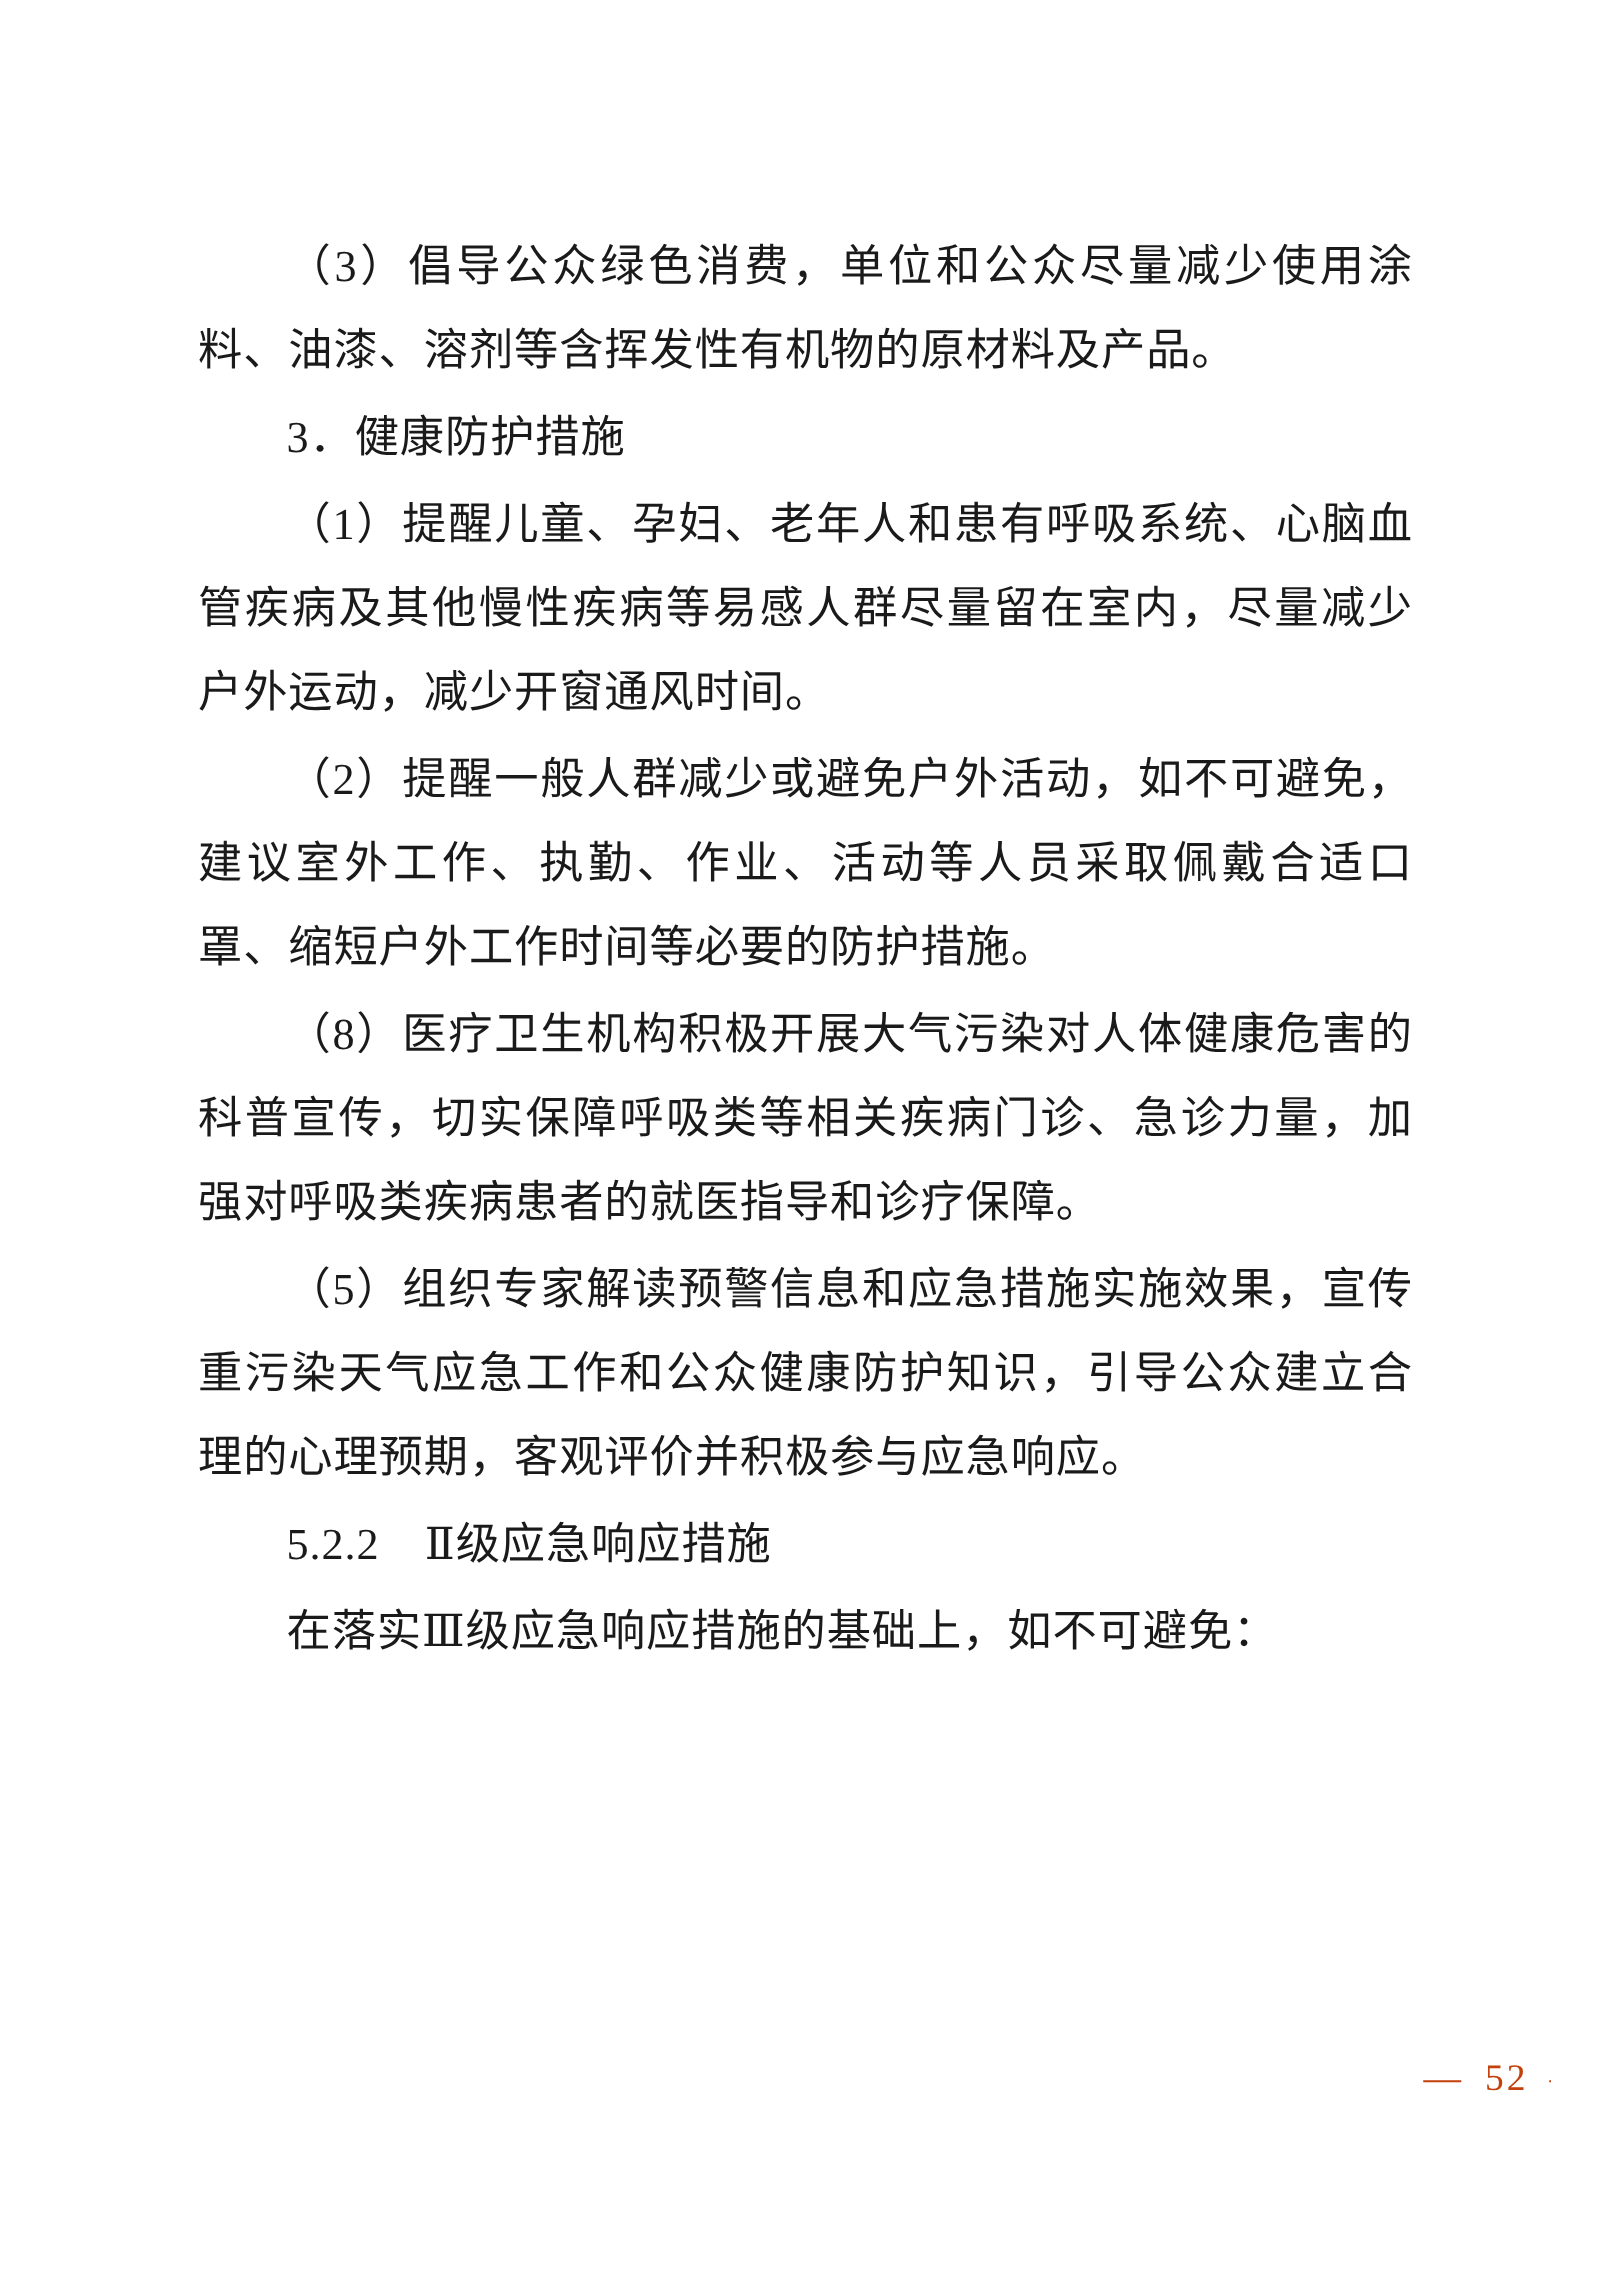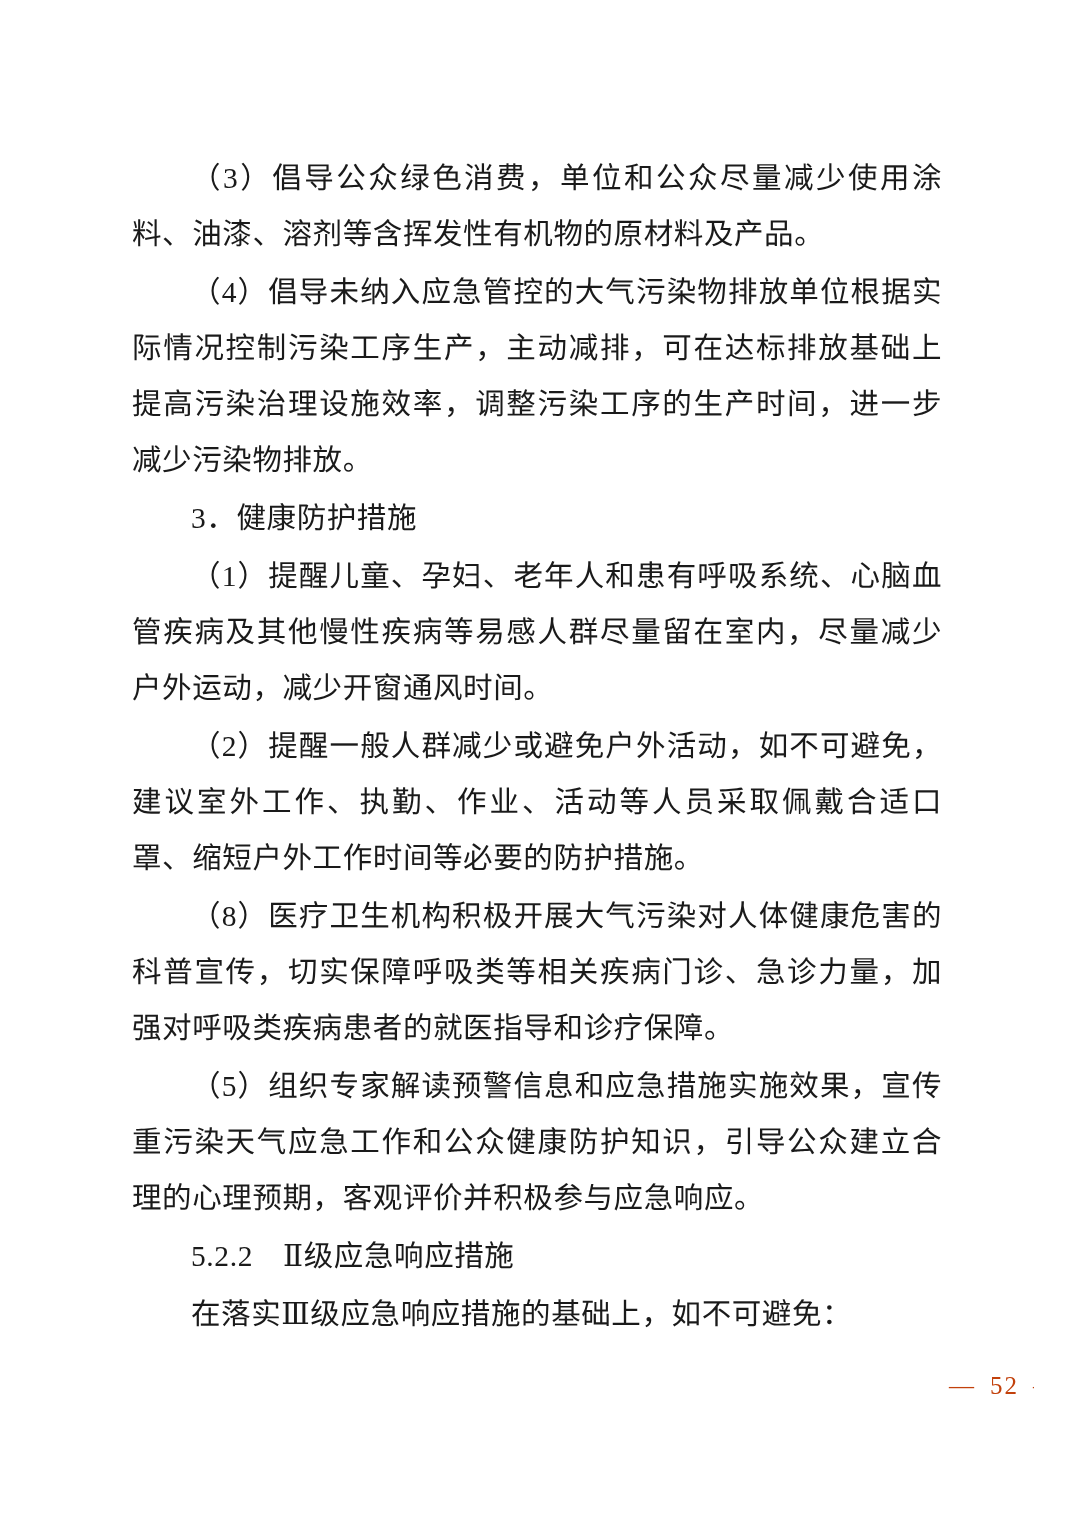--- a/index.html
+++ b/index.html
@@ -51,21 +51,20 @@
     padding: 0 14px;
   }
 </style>
 </head>
 <body>
 
 <div class="page">
 
   <div class="content">
     <p class="para indent">（3）倡导公众绿色消费，单位和公众尽量减少使用涂料、油漆、溶剂等含挥发性有机物的原材料及产品。</p>
-    <p class="para indent">（4）倡导未纳入应急管控的大气污染物排放单位根据实际情况控制污染工序生产，主动减排，可在达标排放基础上提高污染治理设施效率，调整污染工序的生产时间，进一步减少污染物排放。</p>
     <p class="para indent">3．健康防护措施</p>
     <p class="para indent">（1）提醒儿童、孕妇、老年人和患有呼吸系统、心脑血管疾病及其他慢性疾病等易感人群尽量留在室内，尽量减少户外运动，减少开窗通风时间。</p>
     <p class="para indent">（2）提醒一般人群减少或避免户外活动，如不可避免，建议室外工作、执勤、作业、活动等人员采取佩戴合适口罩、缩短户外工作时间等必要的防护措施。</p>
     <p class="para indent">（8）医疗卫生机构积极开展大气污染对人体健康危害的科普宣传，切实保障呼吸类等相关疾病门诊、急诊力量，加强对呼吸类疾病患者的就医指导和诊疗保障。</p>
     <p class="para indent">（5）组织专家解读预警信息和应急措施实施效果，宣传重污染天气应急工作和公众健康防护知识，引导公众建立合理的心理预期，客观评价并积极参与应急响应。</p>
     <p class="para indent">5.2.2　Ⅱ级应急响应措施</p>
     <p class="para indent">在落实Ⅲ级应急响应措施的基础上，如不可避免：</p>
   </div>
 
   <div class="pagenum">

